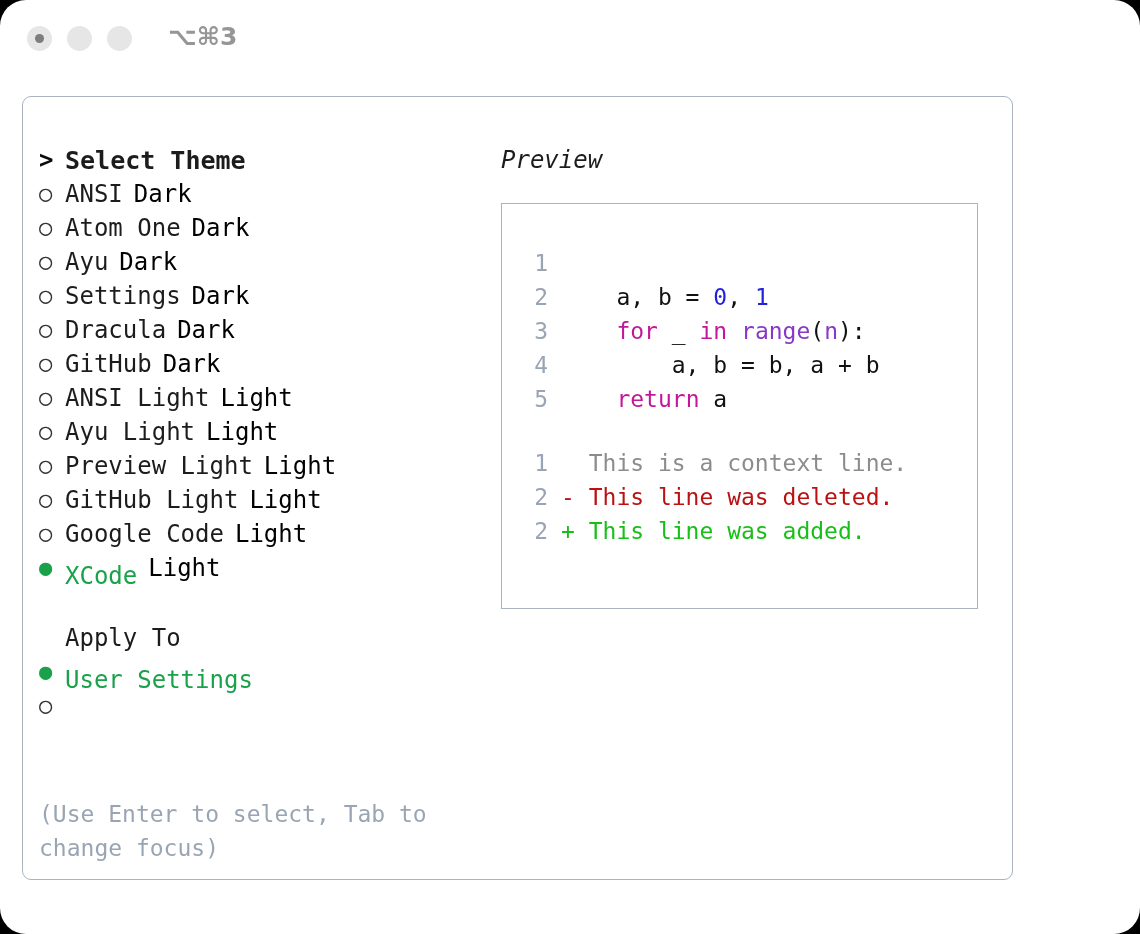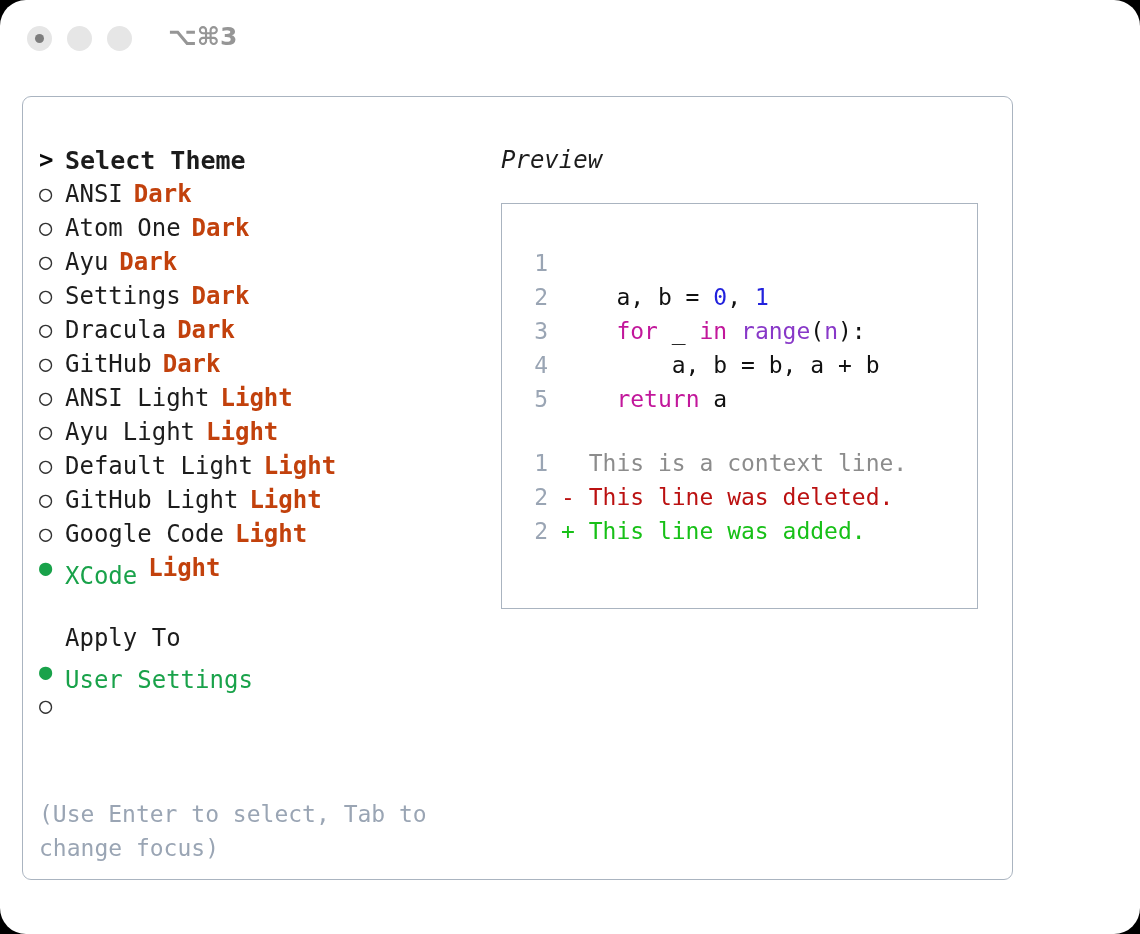--- a/index.html
+++ b/index.html
@@ -106,23 +106,22 @@
   }
   .marker.sel { color: #19a24a; }
   .marker.caret {
     font-size: 24px;
     font-weight: bold;
     color: #0a0a0a;
   }
   .name { color: #1c1c1c; }
   .row.selected .name { color: #19a24a; margin-top: 16px; }
   .variant {
-    color: #c2410c;
+    color: #000000;
     margin-left: 11px;
-    font-weight: bold;
   }
   .section-gap { height: 36px; }
 
   #hint {
     position: absolute;
     left: 16px;
     top: 700px;
     width: 420px;
     font-size: 23px;
     line-height: 34px;
@@ -206,21 +205,21 @@
     <div id="left-col">
         <div class="row heading"><span class="marker caret">&gt;</span><span class="name">Select Theme</span></div>
         <div class="row"><span class="marker">○</span><span class="name">ANSI</span><span class="variant">Dark</span></div>
         <div class="row"><span class="marker">○</span><span class="name">Atom One</span><span class="variant">Dark</span></div>
         <div class="row"><span class="marker">○</span><span class="name">Ayu</span><span class="variant">Dark</span></div>
         <div class="row"><span class="marker">○</span><span class="name">Settings</span><span class="variant">Dark</span></div>
         <div class="row"><span class="marker">○</span><span class="name">Dracula</span><span class="variant">Dark</span></div>
         <div class="row"><span class="marker">○</span><span class="name">GitHub</span><span class="variant">Dark</span></div>
         <div class="row"><span class="marker">○</span><span class="name">ANSI Light</span><span class="variant">Light</span></div>
         <div class="row"><span class="marker">○</span><span class="name">Ayu Light</span><span class="variant">Light</span></div>
-        <div class="row"><span class="marker">○</span><span class="name">Default Light</span><span class="variant">Light</span></div>
+        <div class="row"><span class="marker">○</span><span class="name">Preview Light</span><span class="variant">Light</span></div>
         <div class="row"><span class="marker">○</span><span class="name">GitHub Light</span><span class="variant">Light</span></div>
         <div class="row"><span class="marker">○</span><span class="name">Google Code</span><span class="variant">Light</span></div>
         <div class="row selected"><span class="marker sel">●</span><span class="name">XCode</span><span class="variant">Light</span></div>
         <div class="section-gap"></div>
         <div class="row"><span class="marker"> </span><span class="name">Apply To</span></div>
         <div class="row selected"><span class="marker sel">●</span><span class="name">User Settings</span></div>
         <div class="row"><span class="marker">○</span></div>
       </div>
 
     <div id="hint">(Use Enter to select, Tab to change focus)</div>

